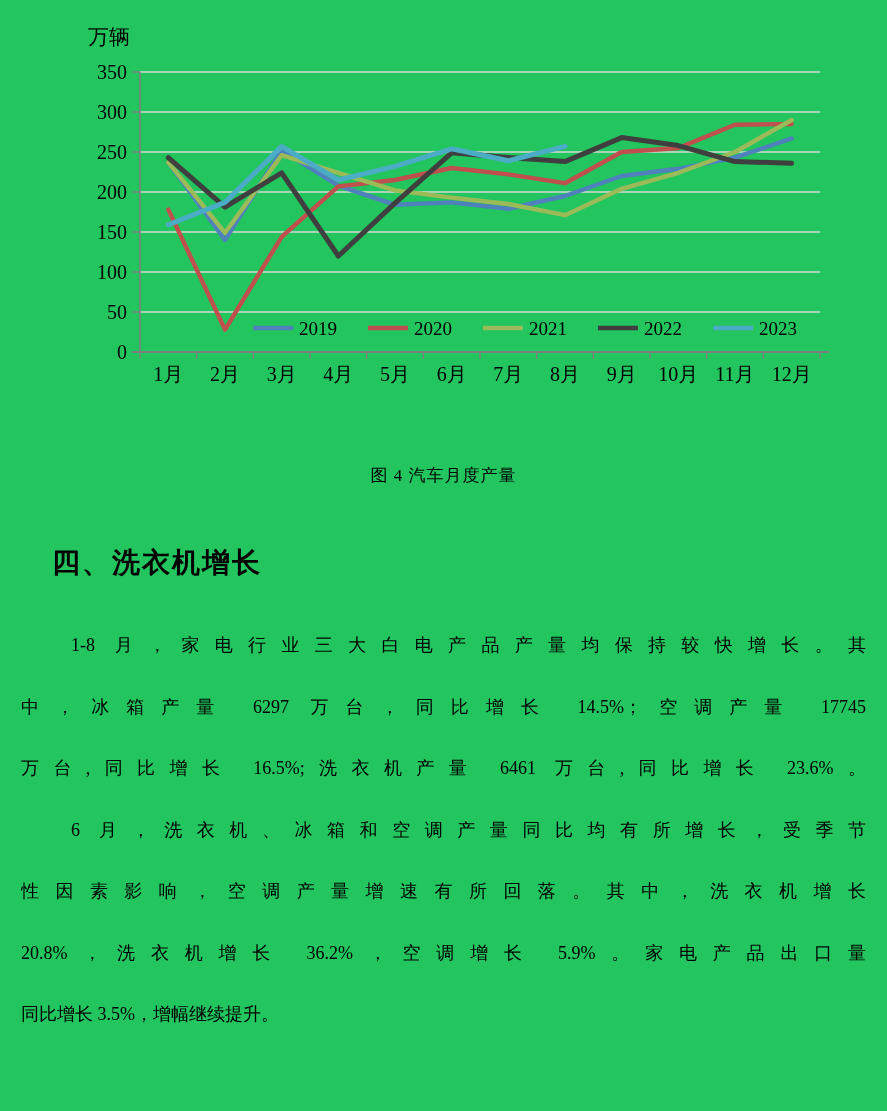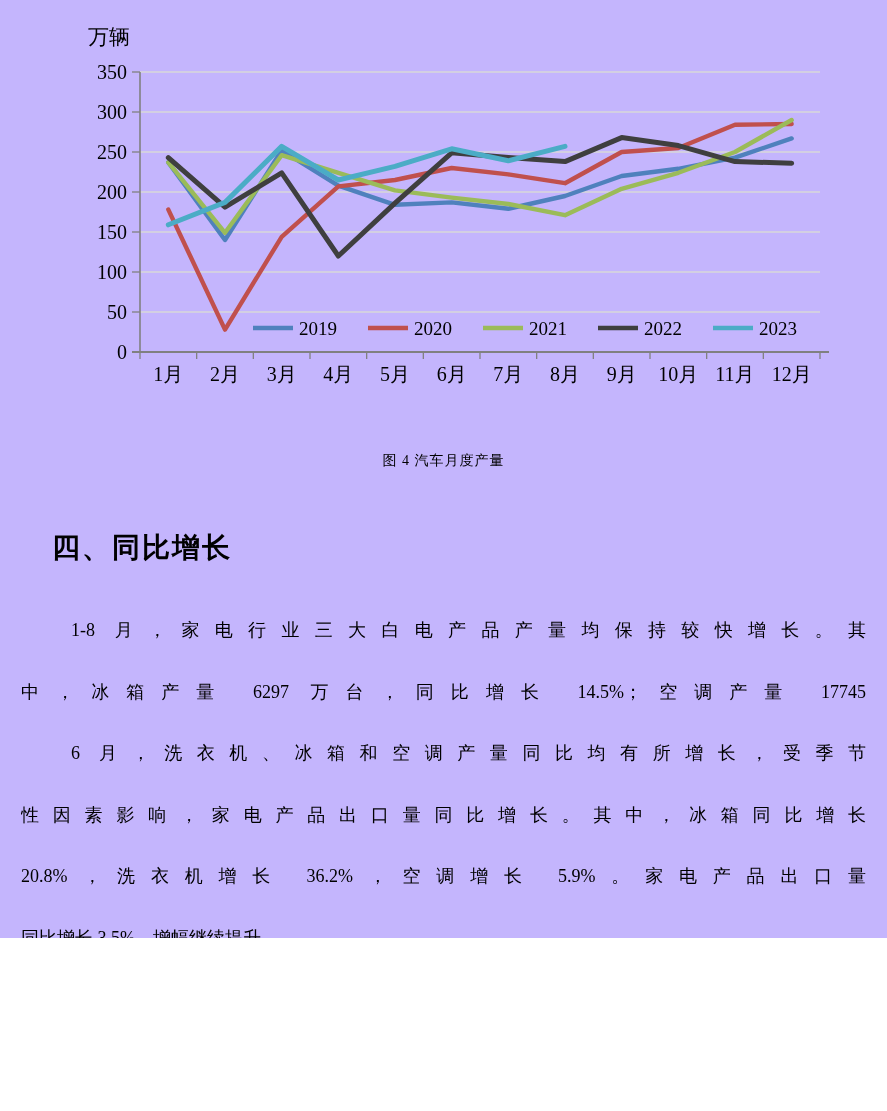--- a/index.html
+++ b/index.html
@@ -1,22 +1,22 @@
 <!DOCTYPE html>
 <html><head>
 <meta charset="utf-8">
 <style>
   html,body{margin:0;padding:0;background:#fff;}
   .page{
-    width:887px;height:938px;background:#c4b5fd;position:relative;
+    width:887px;height:1111px;background:#22c55e;position:relative;
     font-family:"Liberation Serif","DejaVu Serif",serif;color:#000;overflow:hidden;
   }
   #chart{display:block;}
   .caption{
-    text-align:center;font-size:14px;line-height:28px;margin-top:47px;
+    text-align:center;font-size:17px;line-height:28px;margin-top:62px;
     letter-spacing:1px;
   }
   .heading{
     font-family:"Liberation Sans","DejaVu Sans",sans-serif;font-weight:700;
     font-size:28px;line-height:30px;margin:58px 0 0 52px;letter-spacing:2px;
   }
   .body-text{margin:37px 21px 0 21px;}
   .bline{
     font-size:18px;line-height:61.5px;height:61.5px;white-space:nowrap;
     text-align:justify;text-align-last:justify;-moz-text-align-last:justify;
@@ -116,24 +116,25 @@
         <polyline points="168.33333333333334,162.4 225,240 281.66666666666663,150.4 338.3333333333333,185.6 395,204.8 451.66666666666663,202.4 508.3333333333333,208.8 565,196 621.6666666666666,176 678.3333333333333,168.8 735,157.6 791.6666666666666,138.4" fill="none" stroke="#4F81BD" stroke-width="4.4" stroke-linejoin="round" stroke-linecap="round"></polyline>
         <polyline points="168.33333333333334,209.6 225,329.6 281.66666666666663,236.8 338.3333333333333,186.4 395,180 451.66666666666663,168 508.3333333333333,174.4 565,183.2 621.6666666666666,152 678.3333333333333,148 735,124.80000000000001 791.6666666666666,124" fill="none" stroke="#C0504D" stroke-width="4.4" stroke-linejoin="round" stroke-linecap="round"></polyline>
         <polyline points="168.33333333333334,162.4 225,232.8 281.66666666666663,155.2 338.3333333333333,172.8 395,190.4 451.66666666666663,197.6 508.3333333333333,204 565,215.2 621.6666666666666,188.8 678.3333333333333,172.8 735,152 791.6666666666666,120" fill="none" stroke="#9BBB59" stroke-width="4.4" stroke-linejoin="round" stroke-linecap="round"></polyline>
         <polyline points="168.33333333333334,157.6 225,207.2 281.66666666666663,172.8 338.3333333333333,256 395,203.2 451.66666666666663,152.8 508.3333333333333,157.6 565,161.6 621.6666666666666,137.6 678.3333333333333,145.6 735,161.6 791.6666666666666,163.2" fill="none" stroke="#3F3F3F" stroke-width="5" stroke-linejoin="round" stroke-linecap="round"></polyline>
         <polyline points="168.33333333333334,224.8 225,202.4 281.66666666666663,146.4 338.3333333333333,180 395,166.4 451.66666666666663,148.8 508.3333333333333,160.8 565,146.4" fill="none" stroke="#4BACC6" stroke-width="5" stroke-linejoin="round" stroke-linecap="round"></polyline>
       </g>
     </svg>
 
   <div class="caption">图 4 汽车月度产量</div>
 
-  <div class="heading">四、同比增长</div>
+  <div class="heading">四、洗衣机增长</div>
 
   <div class="body-text">
     <div class="bline ind">1-8 月，家电行业三大白电产品产量均保持较快增长。其</div>
     <div class="bline">中，冰箱产量 6297 万台，同比增长 14.5%；空调产量 17745</div>
+    <div class="bline">万台,同比增长 16.5%;洗衣机产量 6461 万台,同比增长 23.6%。</div>
     <div class="bline ind">6 月，洗衣机、冰箱和空调产量同比均有所增长，受季节</div>
-    <div class="bline">性因素影响，家电产品出口量同比增长。其中，冰箱同比增长</div>
+    <div class="bline">性因素影响，空调产量增速有所回落。其中，洗衣机增长</div>
     <div class="bline">20.8%，洗衣机增长 36.2%，空调增长 5.9%。家电产品出口量</div>
     <div class="bline end">同比增长 3.5%，增幅继续提升。</div>
   </div>
 
 </div>
 
 </body></html>

